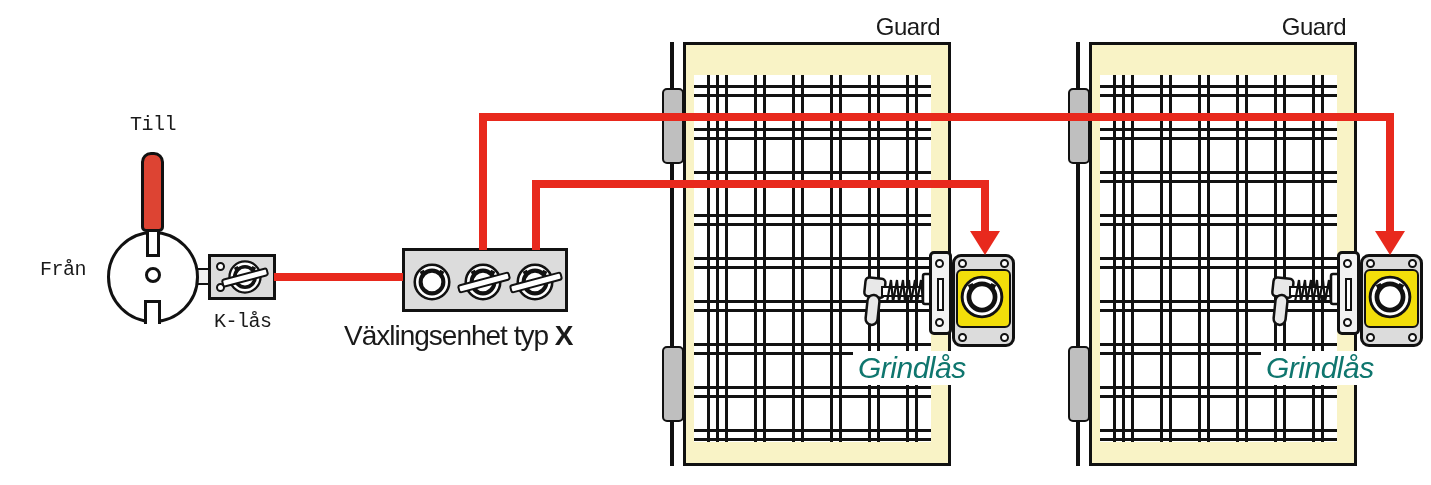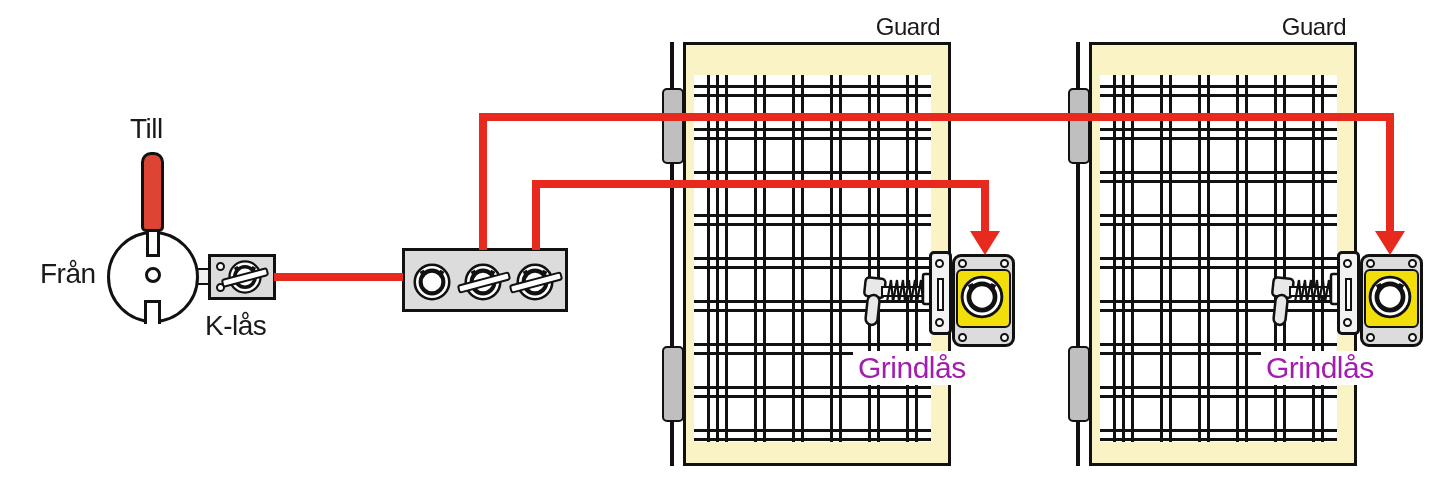--- a/index.html
+++ b/index.html
@@ -2,21 +2,21 @@
 <html><head>
 <meta charset="utf-8">
 <style>
   * { box-sizing: border-box; margin: 0; padding: 0; }
   html,body { background:#fff; }
   .stage {
     position: relative; width: 1431px; height: 485px;
     background: #fff; overflow: hidden;
     font-family: "Liberation Sans", sans-serif; color: #1a1a1a;
   }
-  .label { position:absolute; font-size:28px; letter-spacing:-0.5px; white-space:nowrap; }
+  .label { position:absolute; font-size:20px; letter-spacing:-0.5px; white-space:nowrap;font-family:Liberation Mono, monospace; }
 
   
   .key-handle { position:absolute; left:141px; top:152px; width:23px; height:80px;
     background:#dd4433; border:3px solid #111; border-radius:10px 10px 5px 5px; z-index:3; }
   .key-blade { position:absolute; left:146px; top:226px; width:14px; height:31px;
     background:#fff; border:3px solid #111; z-index:2; }
   .dial { position:absolute; left:107px; top:231px; width:92px; height:92px;
     background:#fff; border:3.5px solid #111; border-radius:50%; z-index:1; }
   .dial-hole { position:absolute; left:145px; top:267px; width:16px; height:16px;
     background:#fff; border:3px solid #111; border-radius:50%; z-index:2; }
@@ -66,21 +66,21 @@
   .lockbody { position:absolute; top:254px; width:63px; height:93px;
     background:#dcdcdc; border:3.5px solid #111; border-radius:9px; }
   .lockbody .yellow { position:absolute; left:1px; right:1px; top:12px; height:59px;
     background:#f2de0a; border:2.5px solid #111; border-radius:6px; }
   .bscrew { position:absolute; width:9px; height:9px; background:#fdfdfd;
     border:2px solid #111; border-radius:50%; }
   .bscrew.tl { left:3px; top:2px; } .bscrew.tr { right:3px; top:2px; }
   .bscrew.bl { left:3px; bottom:2px; } .bscrew.br { right:3px; bottom:2px; }
   .boltsvg { position:absolute; width:84px; height:66px; top:266px; overflow:visible; }
   .grindlas { position:absolute; top:351px; font-size:30px; letter-spacing:-0.5px;
-    color:#a21caf; background:#fff; padding:0 5px; white-space:nowrap; }
+    color:#0f766e; background:#fff; padding:0 5px; white-space:nowrap;font-style:italic; }
 
   
   .rl { position:absolute; background:#e8291d; z-index:9; }
   .arrow { position:absolute; width:0; height:0; z-index:9;
     border-left:15px solid transparent; border-right:15px solid transparent;
     border-top:24px solid #e8291d; }
   .hiddendefs { position:absolute; width:0; height:0; }
 </style>
 </head>
 <body>
@@ -117,34 +117,38 @@
   <div class="stub"></div>
 
   <div class="klas-box">
     <div class="screw" style="left:5px; top:5px;"></div>
     <div class="screw" style="left:5px; bottom:5px;"></div>
     <svg class="cyl" viewBox="-22 -22 44 44" style="left:16px; top:2px; width:36px; height:36px;">
         <use href="#cylface"></use>
       </svg>
     <div class="keybar" style="left:10px; top:16px; width:48px;"></div>
   </div>
-  <div class="label" style="left:205px; top:310px;">K-lås</div>
+  <div class="label" style="left:214px; top:310px;">K-lås</div>
 
   <div class="vx-box">
     <svg class="cyl" viewBox="-22 -22 44 44" style="left:7px; top:11px; width:40px; height:40px;">
         <use href="#cylface"></use>
       </svg>
     <svg class="cyl" viewBox="-22 -22 44 44" style="left:58px; top:11px; width:40px; height:40px;">
         <use href="#cylface"></use>
       </svg>
     <svg class="cyl" viewBox="-22 -22 44 44" style="left:110px; top:11px; width:40px; height:40px;">
         <use href="#cylface"></use>
       </svg>
     <div class="keybar" style="left:52px; top:27px; width:54px;"></div>
     <div class="keybar" style="left:104px; top:27px; width:54px;"></div>
+  </div>
+  <div class="vx-label">
+    <span>Växlingsenhet typ</span>
+    <b>X</b>
   </div>
 
   <div class="gate" id="gate1">
     <div class="guard">Guard</div>
     <div class="post"></div>
     <div class="leaf">
       <div class="mesh"></div>
     </div>
     <div class="hinge h1"></div>
     <div class="hinge h2"></div>

